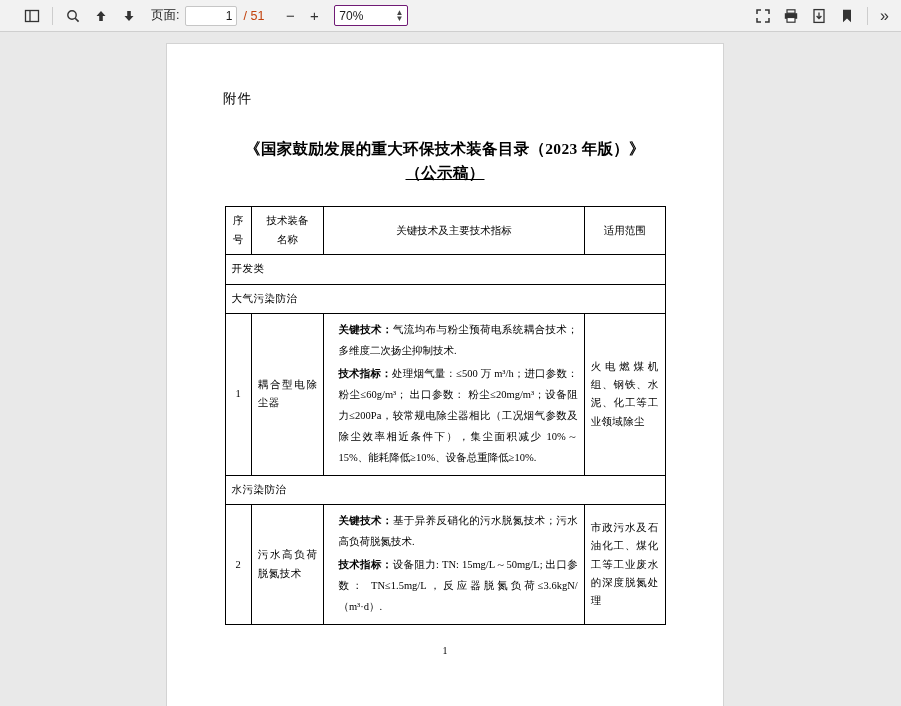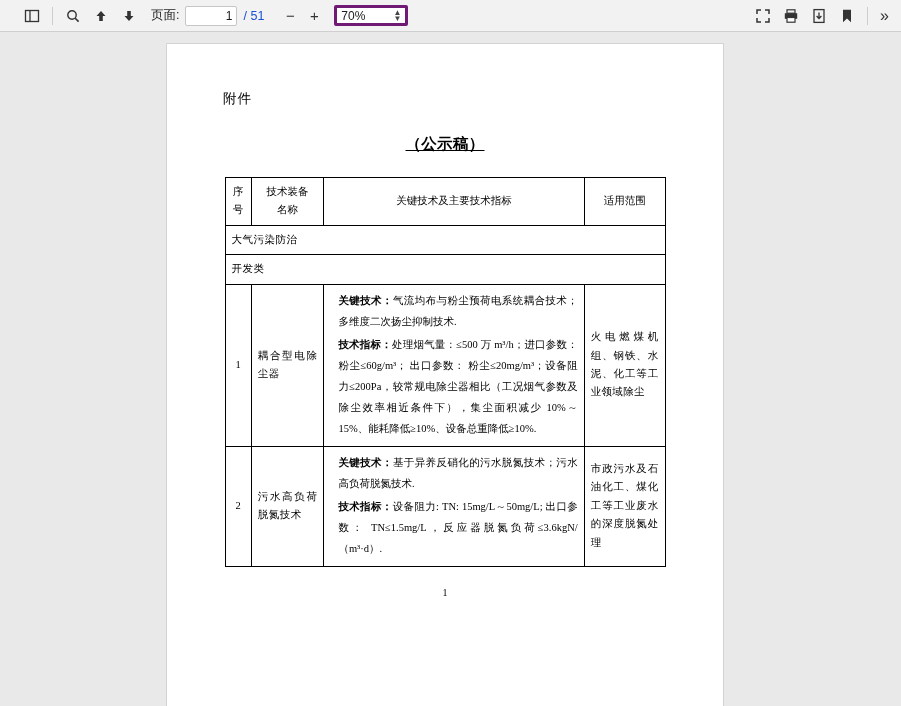--- a/index.html
+++ b/index.html
@@ -60,21 +60,21 @@
     font-size: 12px;
     text-align: right;
     padding: 0 4px;
     box-sizing: border-box;
     font-family: "Liberation Sans", sans-serif;
     color: #1a1a1a;
   }
   .page-total {
     margin-left: 6px;
     font-size: 12.5px;
-    color: #1d4ed8;
+    color: #c2410c;
     white-space: nowrap;
   }
   .zoom-group {
     display: flex;
     align-items: center;
     margin-left: 14px;
   }
   .zoom-btn {
     width: 24px;
     height: 22px;
@@ -82,21 +82,21 @@
     align-items: center;
     justify-content: center;
     font-size: 15px;
     color: #333;
     cursor: default;
   }
   .zoom-select {
     margin-left: 8px;
     width: 74px;
     height: 21px;
-    border: 3px solid #701a75;
+    border: 1px solid #701a75;
     background: #fff;
     border-radius: 2px;
     display: flex;
     align-items: center;
     padding: 0 4px;
     box-sizing: border-box;
     position: relative;
     font-size: 12px;
     color: #1a1a1a;
   }
@@ -315,20 +315,21 @@
 
 <div class="viewer">
   <div class="scroll-shadow-left"></div>
   <div class="scroll-shadow-right"></div>
 
   <div class="page">
     <div class="page-inner">
 
       <div class="attach">附件</div>
 
+      <div class="doc-title">《国家鼓励发展的重大环保技术装备目录（2023 年版）》</div>
       <div class="doc-subtitle">（公示稿）</div>
 
       <table class="cat">
         <colgroup>
           <col class="col-no">
             <col class="col-name">
             <col class="col-tech">
             <col class="col-scope">
         </colgroup>
         <tbody>
@@ -339,37 +340,40 @@
             </td>
             <td>
               <div>技术装备</div>
               <div>名称</div>
             </td>
             <td>关键技术及主要技术指标</td>
             <td>适用范围</td>
           </tr>
 
           <tr class="section">
+            <td colspan="4">开发类</td>
+          </tr>
+
+          <tr class="section">
             <td colspan="4">大气污染防治</td>
-          </tr>
-
-          <tr class="section">
-            <td colspan="4">开发类</td>
           </tr>
 
           <tr>
             <td class="col-no">1</td>
             <td class="cell-name">耦合型电除尘器</td>
             <td class="cell-tech">
               <p><span class="bold">关键技术：</span><span>气流均布与粉尘预荷电系统耦合技术；多维度二次扬尘抑制技术.</span></p>
               <p><span class="bold">技术指标：</span><span>处理烟气量：≤500 万 m³/h；进口参数： 粉尘≤60g/m³； 出口参数： 粉尘≤20mg/m³；设备阻力≤200Pa，较常规电除尘器相比（工况烟气参数及除尘效率相近条件下），集尘面积减少 10%～15%、能耗降低≥10%、设备总重降低≥10%.</span></p>
             </td>
             <td class="cell-scope">火电燃煤机组、钢铁、水泥、化工等工业领域除尘</td>
           </tr>
 
+          <tr class="section">
+            <td colspan="4">水污染防治</td>
+          </tr>
 
           <tr>
             <td class="col-no">2</td>
             <td class="cell-name">污水高负荷脱氮技术</td>
             <td class="cell-tech">
               <p><span class="bold">关键技术：</span><span>基于异养反硝化的污水脱氮技术；污水高负荷脱氮技术.</span></p>
               <p><span class="bold">技术指标：</span><span>设备阻力: TN: 15mg/L～50mg/L; 出口参数： TN≤1.5mg/L，反应器脱氮负荷≤3.6kgN/（m³·d）.</span></p>
             </td>
             <td class="cell-scope">市政污水及石油化工、煤化工等工业废水的深度脱氮处理</td>
           </tr>

